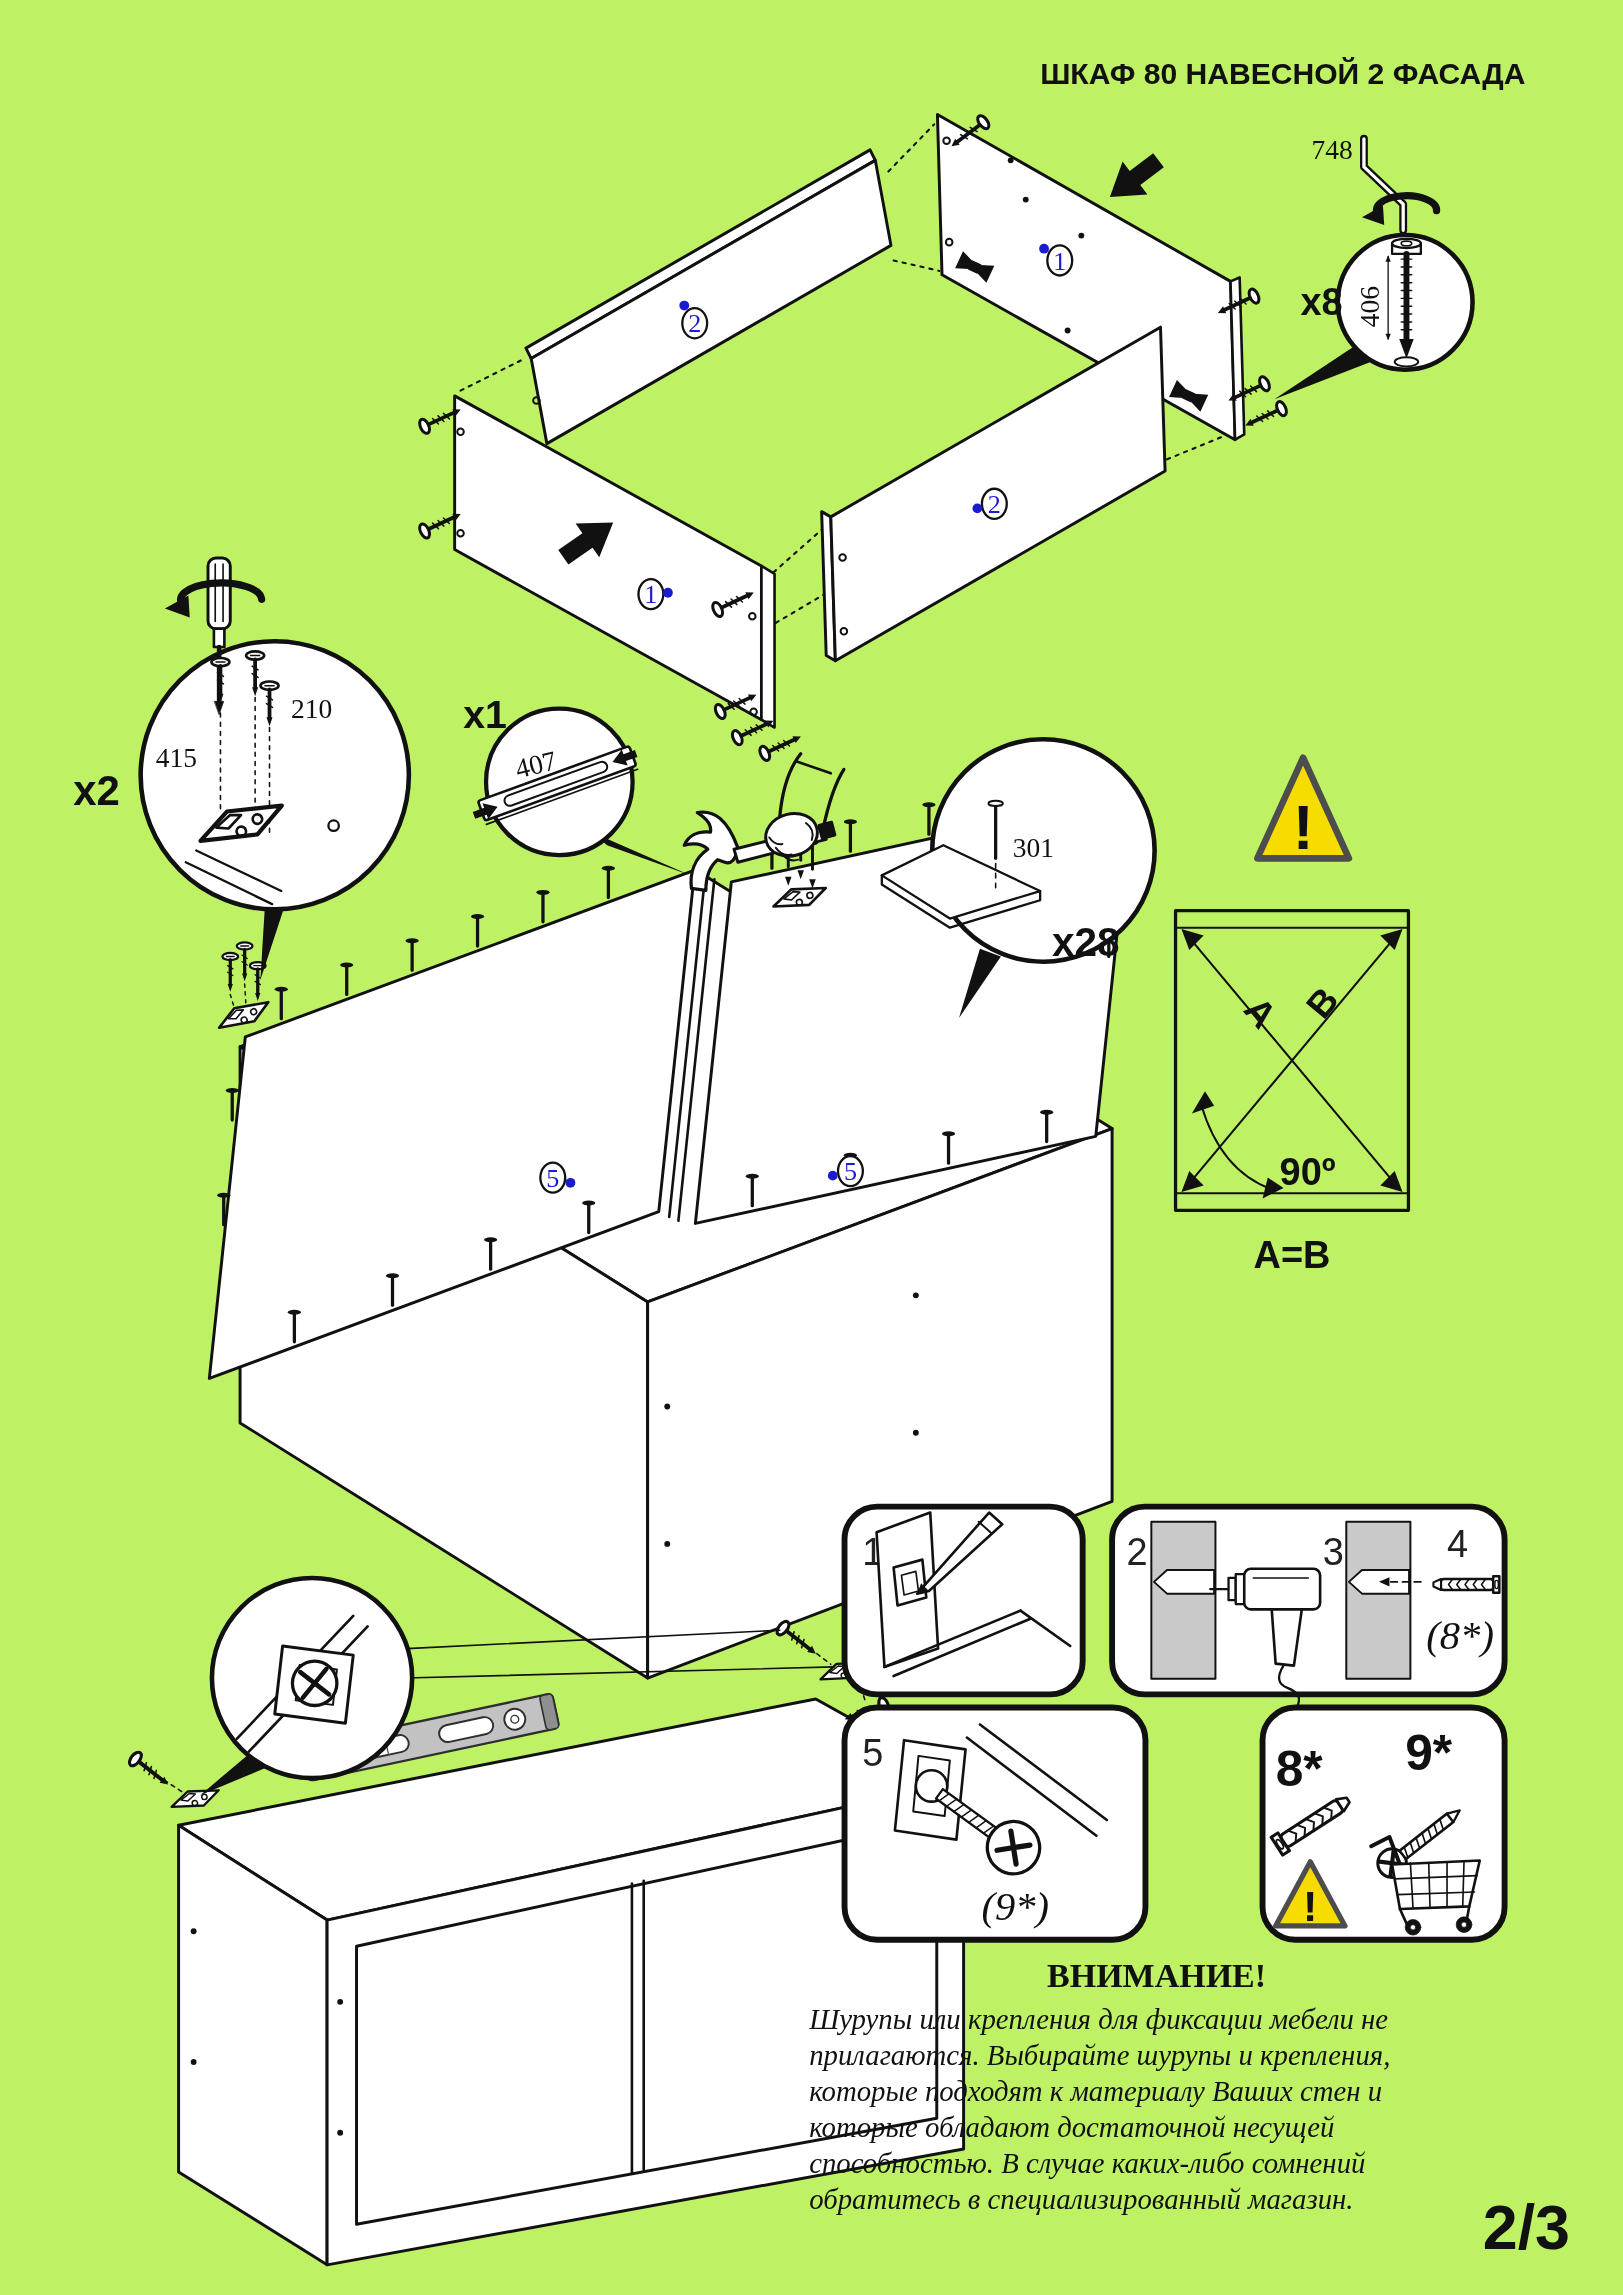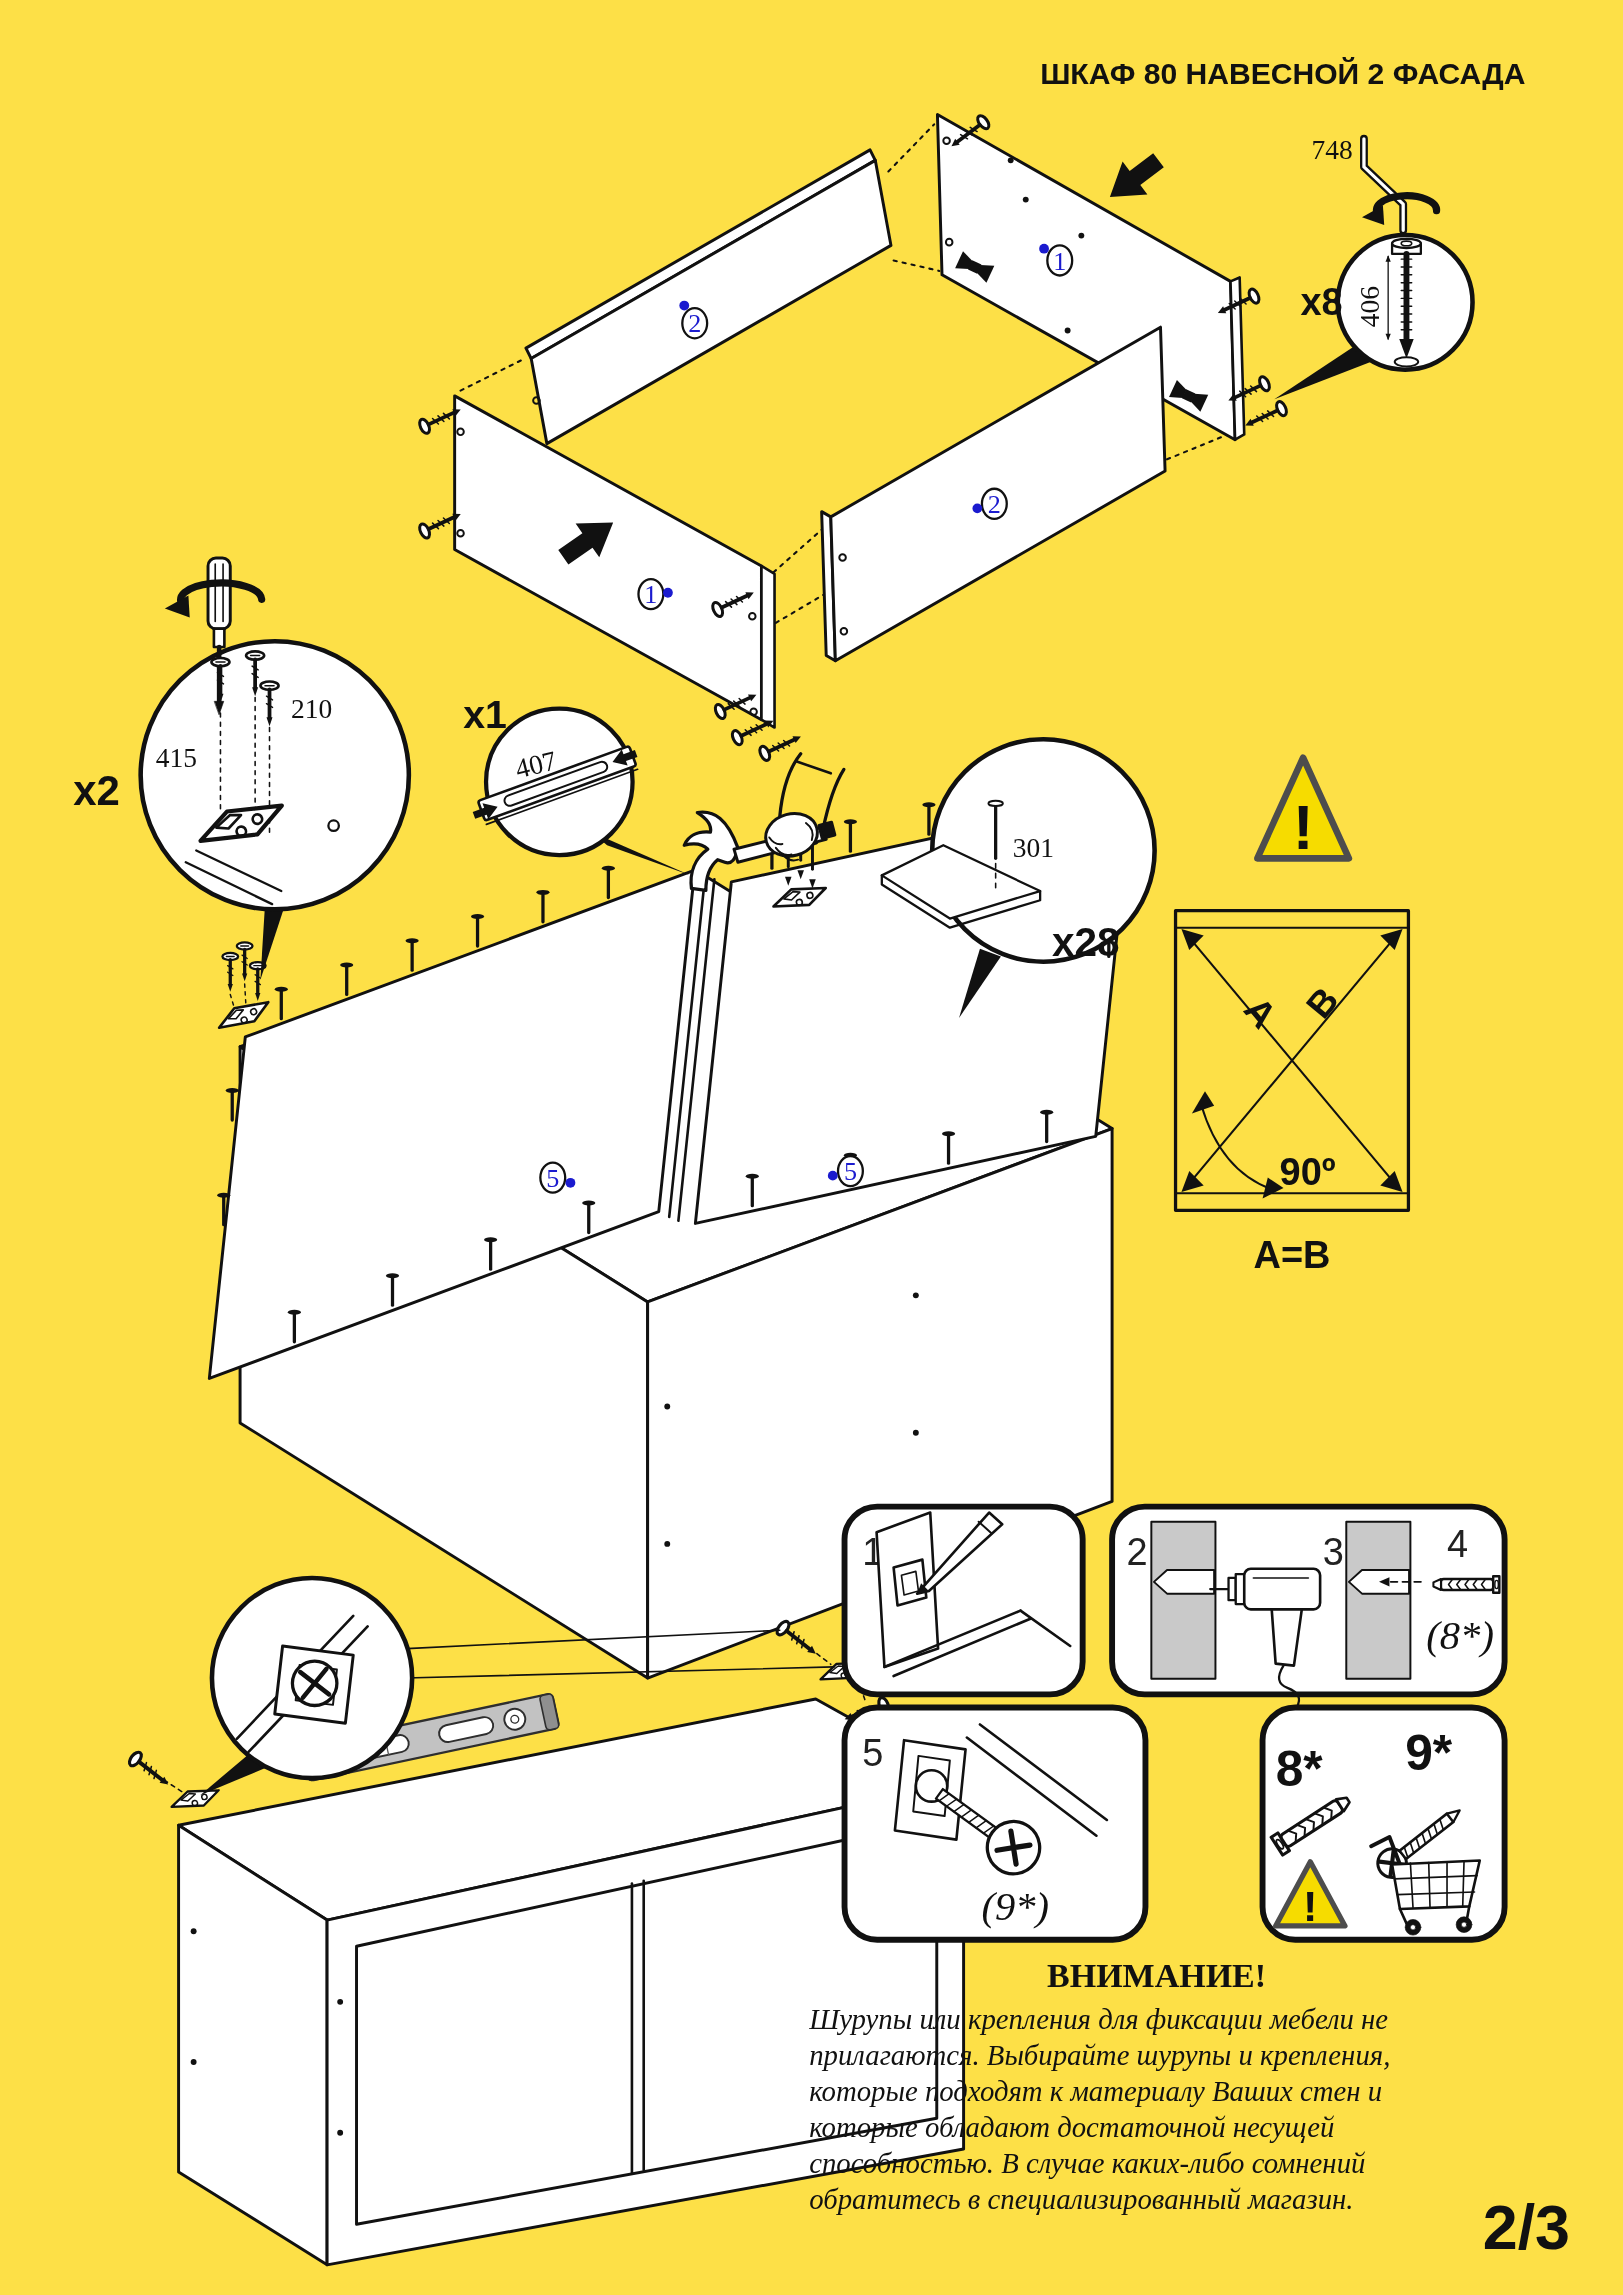--- a/index.html
+++ b/index.html
@@ -1,16 +1,16 @@
 <!DOCTYPE html>
 <html style="font-size:10.5px"><head>
 <meta charset="utf-8">
 <style>
   html,body{margin:0;padding:0;background:#fff;}
-  .page{position:relative;width:1623px;height:2295px;background:#fde047;overflow:hidden;
+  .page{position:relative;width:1623px;height:2295px;background:#bef264;overflow:hidden;
         font-family:"Liberation Sans",sans-serif;}
   svg{display:block}
   text{user-select:none}
 </style>
 </head>
 <body>
 
 <div class="page">
 <svg width="1623" height="2295" viewBox="0 0 2481 3508" xmlns="http://www.w3.org/2000/svg">
   <defs>

